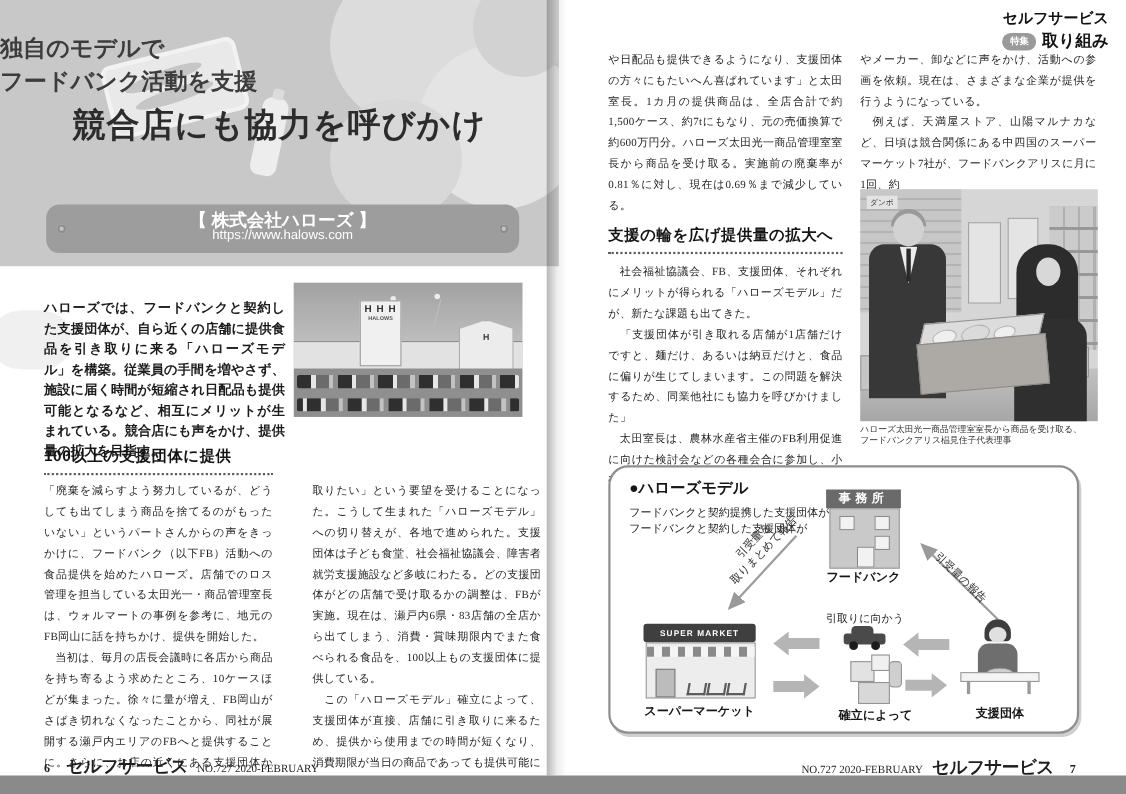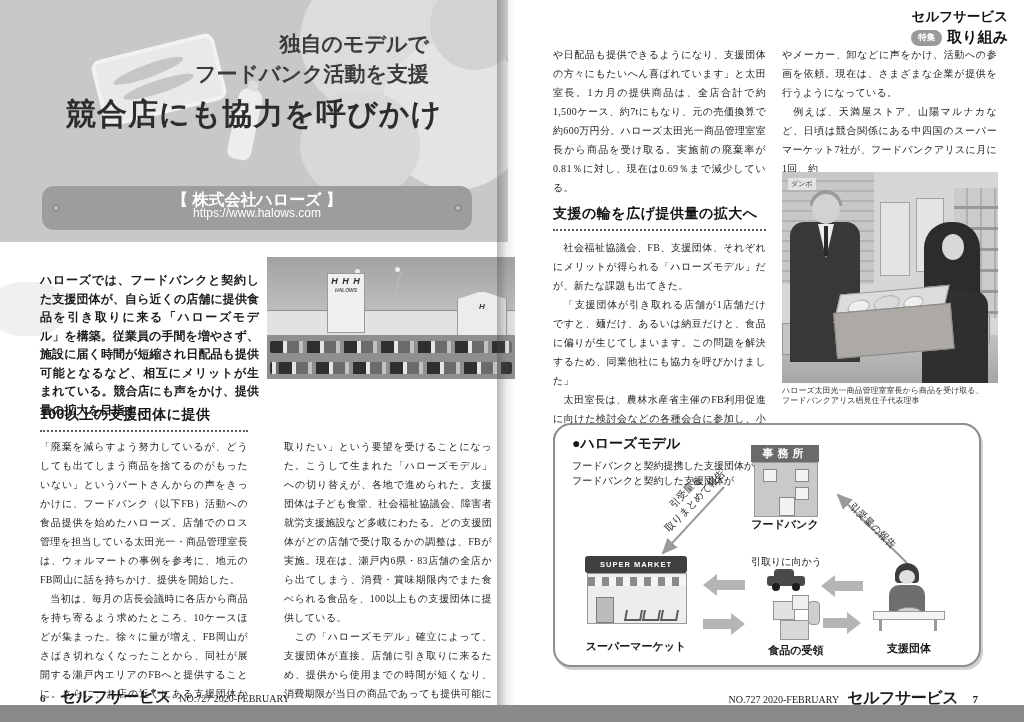--- a/index.html
+++ b/index.html
@@ -10,42 +10,42 @@
 
   
   #header-bg{left:0;top:0;width:508px;height:242px;background:#c8c8c8;overflow:hidden;}
   .blob{position:absolute;border-radius:50%;}
   #fish-tray{position:absolute;left:96px;top:46px;width:118px;height:60px;background:#e9e9e9;
              border:4px solid #f2f2f2;border-radius:9px;transform:rotate(-14deg);}
   .fish{position:absolute;background:#c6c6c6;border-radius:50%;}
   #bottle{position:absolute;left:233px;top:88px;width:24px;height:72px;background:#ededed;
           border-radius:10px 10px 8px 8px;transform:rotate(12deg);}
   #bottle:before{content:"";position:absolute;left:7px;top:-8px;width:10px;height:10px;background:#dcdcdc;border-radius:3px;}
-  #title-l1,#title-l2{left:0;top:0;width:429px;text-align:right;font-weight:700;font-size:21px;color:#3c3c3c;}
+  #title-l1,#title-l2{left:0;top:0;width:429px;text-align:left;font-weight:700;font-size:21px;color:#3c3c3c;}
   #title-l1{top:30px;}
   #title-l2{top:60px;}
   #title-l3{left:0;top:94px;width:508px;text-align:center;font-weight:900;font-size:30px;color:#2c2c2c;letter-spacing:1px;}
   #company-bar{left:42px;top:186px;width:430px;height:44px;background:#9d9d9d;border-radius:12px;}
   #company-name{position:absolute;left:0;top:4px;width:100%;text-align:center;color:#fff;font-weight:700;font-size:16px;}
   #company-url{position:absolute;left:0;top:20px;width:100%;text-align:center;color:#fff;font-size:12px;}
   .rivet{position:absolute;top:18px;width:8px;height:8px;border-radius:50%;background:#c2c2c2;box-shadow:inset 0 0 0 2px #8d8d8d;}
 
   
   #feature-badge{right:16px;top:8px;width:140px;text-align:right;}
   #feature-title{font-size:13.5px;font-weight:900;color:#111;}
   #feature-row2{margin-top:2px;display:flex;justify-content:flex-end;align-items:center;gap:5px;}
   #feature-tag{background:#9a9a9a;color:#fff;font-size:8.5px;font-weight:700;padding:2px 7px;border-radius:9px;}
   #feature-sub{font-size:15px;font-weight:900;color:#111;}
 
   
   #lead{left:40px;top:247px;width:219px;font-size:12px;line-height:18.5px;font-weight:700;
         text-align:justify;color:#1b1b1b;margin-top:24px;}
 
   
-  #store-photo{left:267px;top:257px;width:248px;height:122px;background:linear-gradient(#a2a2a2,#c9c9c9 62%);overflow:hidden;font-style:italic;}
+  #store-photo{left:267px;top:257px;width:208px;height:122px;background:linear-gradient(#a2a2a2,#c9c9c9 62%);overflow:hidden;}
   #sp-buildings{position:absolute;left:0;right:0;bottom:42px;height:26px;background:#e2e2e2;border-top:1px solid #8e8e8e;}
   #sp-tower{position:absolute;left:60px;bottom:46px;width:36px;height:58px;background:#f0f0f0;border:1px solid #9a9a9a;}
   #sp-sign-letters{position:absolute;left:0;top:2px;width:100%;text-align:center;font-size:9px;font-weight:900;color:#2e2e2e;letter-spacing:1px;}
   #sp-sign-name{position:absolute;left:0;top:13px;width:100%;text-align:center;font-size:5px;font-weight:700;color:#555;}
   #sp-gable{position:absolute;right:8px;bottom:42px;width:48px;height:44px;background:#ececec;border:1px solid #9a9a9a;
             clip-path:polygon(0 18%,50% 0,100% 18%,100% 100%,0 100%);}
   #sp-gable-h{position:absolute;left:0;top:10px;width:100%;text-align:center;font-size:8px;font-weight:900;color:#3a3a3a;}
   #sp-lot{position:absolute;left:0;right:0;bottom:0;height:44px;background:#8f8f8f;}
   .sp-cars{position:absolute;left:3px;right:3px;height:12px;border-radius:2px;
            background:repeating-linear-gradient(90deg,#2f2f2f 0 13px,#e6e6e6 13px 17px,#6b6b6b 17px 29px,#c2c2c2 29px 33px,rgba(0,0,0,0) 33px 37px);}
@@ -109,21 +109,21 @@
   .dg-label{position:absolute;font-size:11px;font-weight:700;color:#161616;text-align:center;}
   #dg-arrows{position:absolute;left:0;top:0;}
   .dg-arrow-label{position:absolute;font-size:10px;color:#2a2a2a;text-align:center;line-height:13px;white-space:nowrap;}
   #dg-label-collect{left:60px;top:58px;width:150px;transform:rotate(-46deg);}
   #dg-label-report{left:258px;top:94px;width:120px;transform:rotate(44deg);}
   #dg-pickup{position:absolute;left:196px;top:130px;font-size:10px;color:#222;white-space:nowrap;}
   #dg-car{position:absolute;left:212px;top:144px;width:38px;height:23px;}
   #dg-car-cabin{position:absolute;left:7px;top:0;width:20px;height:9px;background:#4a4a4a;border-radius:4px 4px 0 0;}
   #dg-car-body{position:absolute;left:0;top:7px;width:38px;height:10px;background:#4a4a4a;border-radius:3px;}
   .dg-wheel{position:absolute;top:14px;width:8px;height:8px;background:#1c1c1c;border-radius:50%;}
-  #dg-market{position:absolute;left:30px;top:131px;width:102px;height:82px;}
+  #dg-market{position:absolute;left:30px;top:142px;width:102px;height:82px;}
   #dg-market-sign{position:absolute;left:0;top:0;width:100%;height:17px;background:#3f3f3f;border-radius:3px;
                   color:#fff;font-size:7.5px;font-weight:900;text-align:center;line-height:17px;letter-spacing:1px;}
   #dg-market-body{position:absolute;left:2px;top:17px;width:98px;height:49px;background:#ededed;border:1px solid #9a9a9a;}
   #dg-market-awning{position:absolute;left:0;top:3px;width:100%;height:9px;
                     background:repeating-linear-gradient(90deg,#8a8a8a 0 7px,#f5f5f5 7px 14px);}
   #dg-market-door{position:absolute;left:8px;bottom:0;width:16px;height:24px;background:#bcbcbc;border:1px solid #7d7d7d;}
   .dg-cart{position:absolute;bottom:2px;width:13px;height:9px;border:2px solid #5c5c5c;border-top:none;transform:skewX(-10deg);}
   #dg-food{position:absolute;left:218px;top:168px;width:48px;height:46px;}
   #dg-person{position:absolute;left:318px;top:138px;width:70px;height:74px;}
   #dg-p-hair{position:absolute;left:22px;top:0;width:24px;height:20px;background:#3d3d3d;border-radius:12px 12px 4px 4px;}
@@ -308,21 +308,21 @@
       </div>
     </div>
     <div class="dg-label" style="left:18px;top:214px;width:126px;">スーパーマーケット</div>
 
     <div id="dg-food">
       <div class="hp-crate" style="left:0px;top:8px;width:20px;height:17px;background:#e2e2e2;"></div>
       <div class="hp-crate" style="left:19px;top:2px;width:15px;height:13px;background:#f0f0f0;"></div>
       <div class="hp-crate" style="left:35px;top:8px;width:10px;height:22px;border-radius:4px;background:#cfcfcf;"></div>
       <div class="hp-crate" style="left:7px;top:27px;width:27px;height:18px;background:#d8d8d8;"></div>
     </div>
-    <div class="dg-label" style="left:196px;top:218px;width:90px;">食品の受領</div>
+    <div class="dg-label" style="left:196px;top:218px;width:90px;">確立によって</div>
 
     <div id="dg-person">
       <div id="dg-p-hair"></div>
       <div id="dg-p-face"></div>
       <div id="dg-p-body"></div>
       <div id="dg-p-plate"></div>
       <div id="dg-p-table"></div>
       <div class="dg-p-leg" style="left:6px;"></div>
       <div class="dg-p-leg" style="right:6px;"></div>
     </div>

